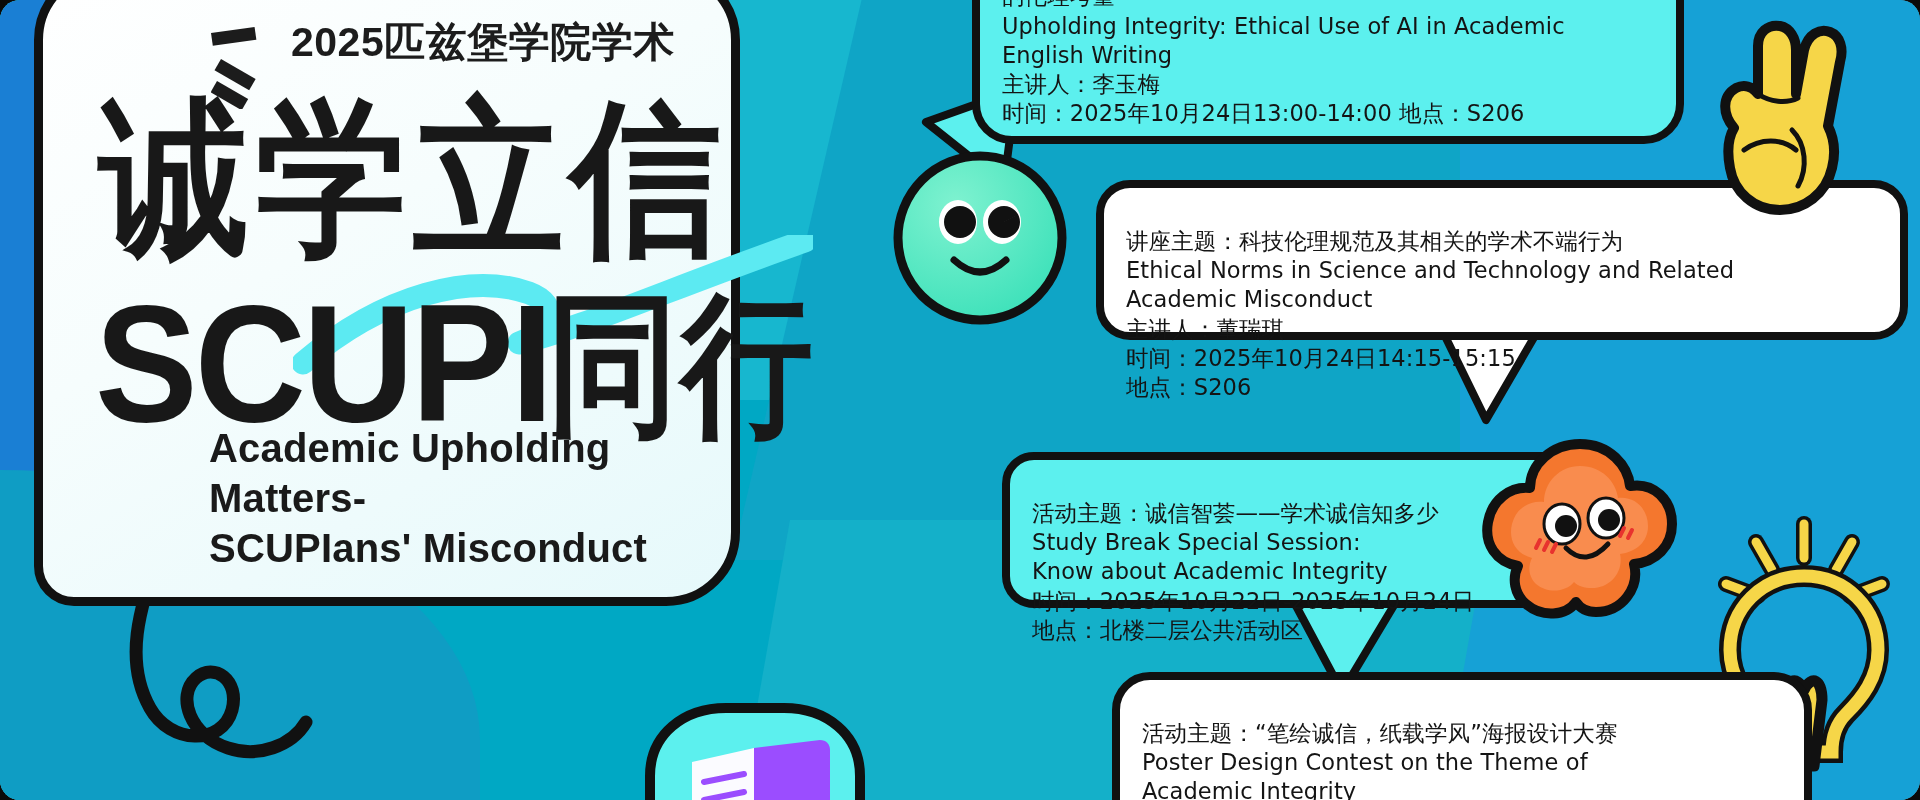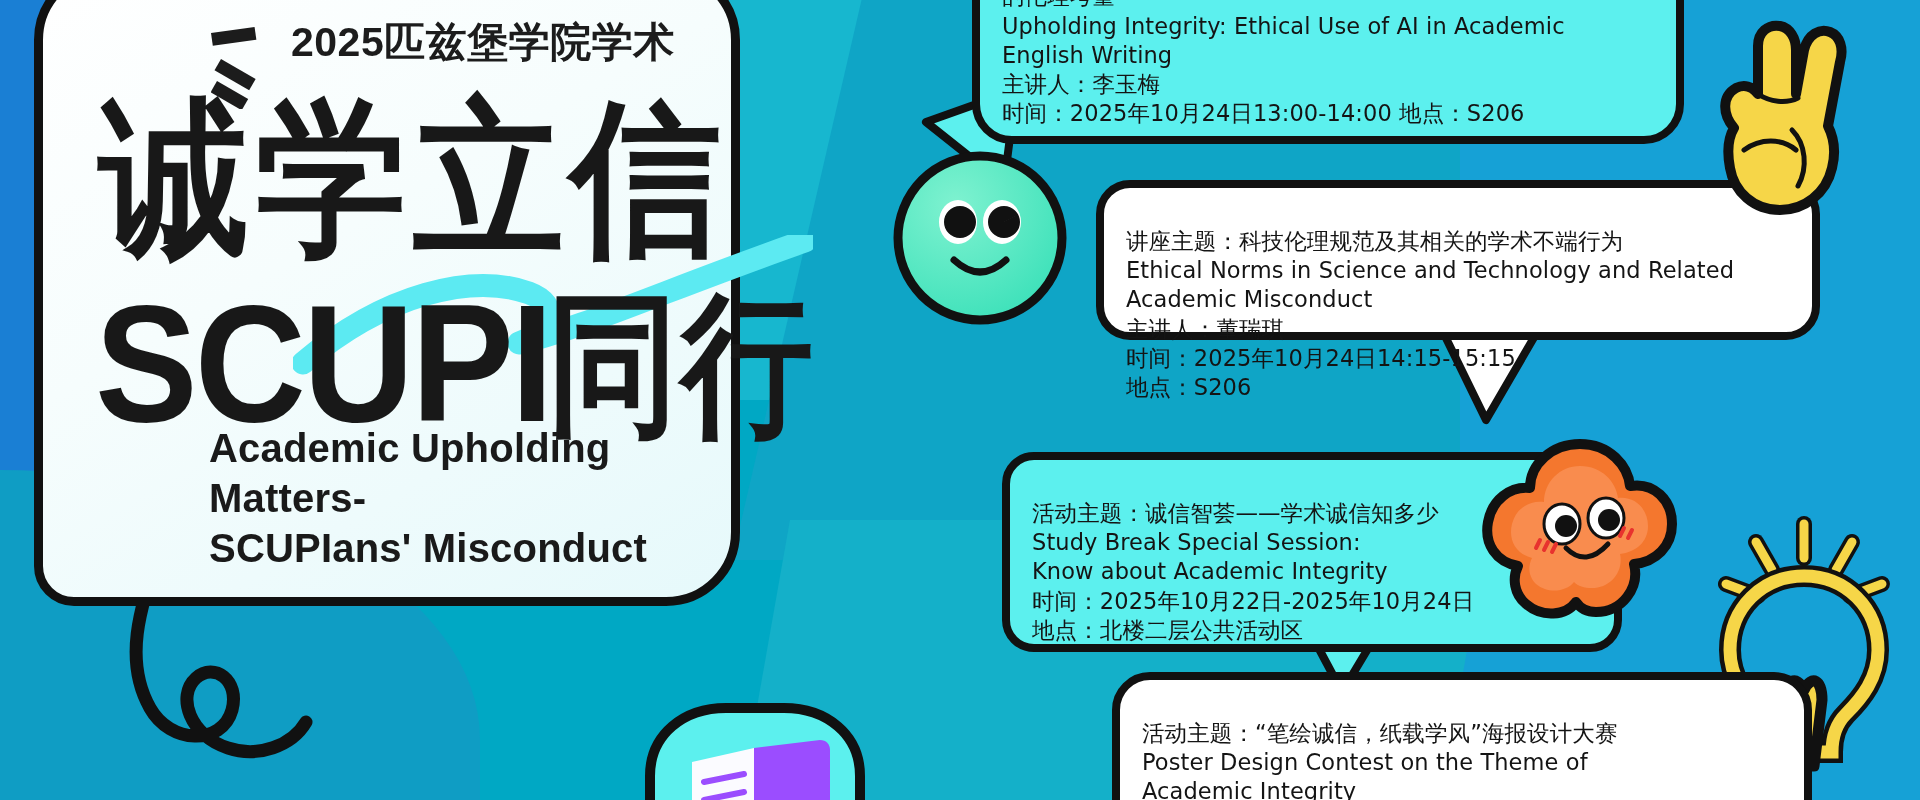--- a/index.html
+++ b/index.html
@@ -3,20 +3,21 @@
 <meta charset="utf-8">
 <style>
   html,body{margin:0;padding:0;background:#0a0a0a;}
   body{font-family:"Liberation Sans","DejaVu Sans",sans-serif;}
 
   #poster{
     position:relative;
     width:1920px;height:800px;
     overflow:hidden;
     background:#a16207;
+    border-radius:20px;
   }
 
   
   .bg-base{position:absolute;inset:0;background:#1b8ed6;}
   .bg-teal-main{
     position:absolute;left:-40px;top:-60px;width:1220px;height:960px;
     background:#00a8c4;
     border-radius:0 52% 48% 0 / 0 60% 46% 0;
   }
   .bg-teal-right{
@@ -123,22 +124,22 @@
     z-index:8;
     padding:10px 18px 10px 22px;
     white-space:pre-line;
     letter-spacing:0.1px;
   }
   .sb.cyan{background:#5cf0ee;}
   .sb.white{background:#ffffff;}
 
   #bubble-1{left:972px;top:-92px;width:712px;height:236px;border-radius:40px;}
   #bubble-1 .sb-text{position:absolute;left:22px;bottom:8px;}
-  #bubble-2{left:1096px;top:180px;width:724px;height:160px;border-radius:34px;}
-  #bubble-3{left:1002px;top:452px;width:620px;height:200px;border-radius:32px;}
+  #bubble-2{left:1096px;top:180px;width:812px;height:160px;border-radius:34px;}
+  #bubble-3{left:1002px;top:452px;width:620px;height:156px;border-radius:32px;}
   #bubble-4{left:1112px;top:672px;width:700px;height:180px;border-radius:38px;}
 
   .tail{position:absolute;z-index:7;}
 
   
   .mascot{position:absolute;z-index:9;}
   #mascot-green{left:890px;top:148px;}
   #mascot-flower{left:1482px;top:438px;z-index:10;}
   #mascot-hand{left:1688px;top:10px;z-index:10;}
   #mascot-bulb{left:1718px;top:500px;z-index:4;}

